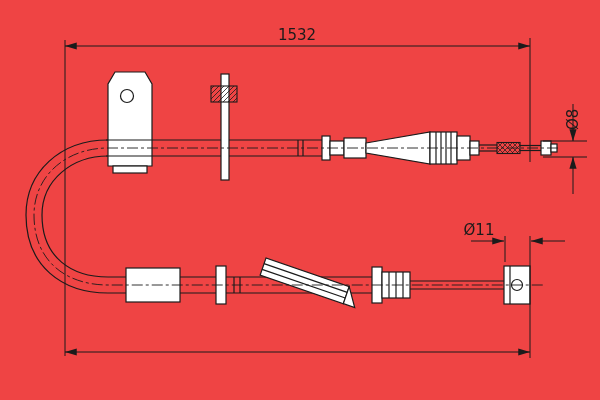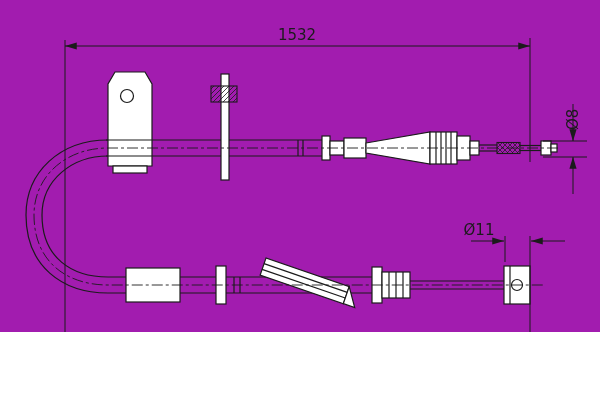--- a/index.html
+++ b/index.html
@@ -1,16 +1,16 @@
 <!DOCTYPE html>
 <html><head>
 <meta charset="utf-8">
 <style>
   html,body { margin:0; padding:0; background:#ffffff; }
-  .stage { position:relative; width:600px; height:332px; background:#a21caf; overflow:hidden; }
+  .stage { position:relative; width:600px; height:400px; background:#ef4444; overflow:hidden; }
   svg { display:block; }
   .ln  { fill:none; stroke:#1b1b1b; stroke-width:1.2; }
   .fw  { fill:#ffffff; stroke:#1b1b1b; stroke-width:1.2; }
   .cl  { fill:none; stroke:#1b1b1b; stroke-width:0.9; stroke-dasharray:11 3 3 3; }
   .dim { fill:none; stroke:#1b1b1b; stroke-width:1; }
   .txt { font-family:"DejaVu Sans", sans-serif; font-size:15px; fill:#1b1b1b; }
 </style>
 </head>
 <body>
 

